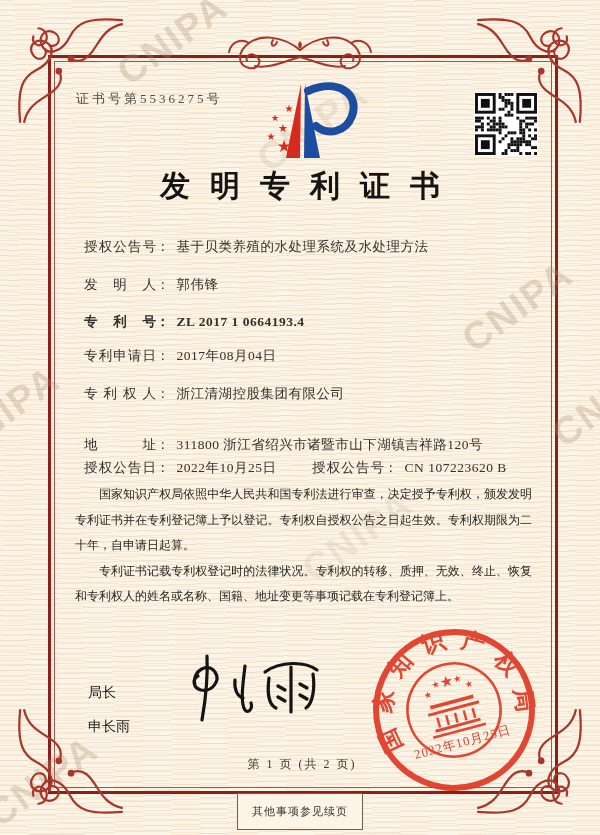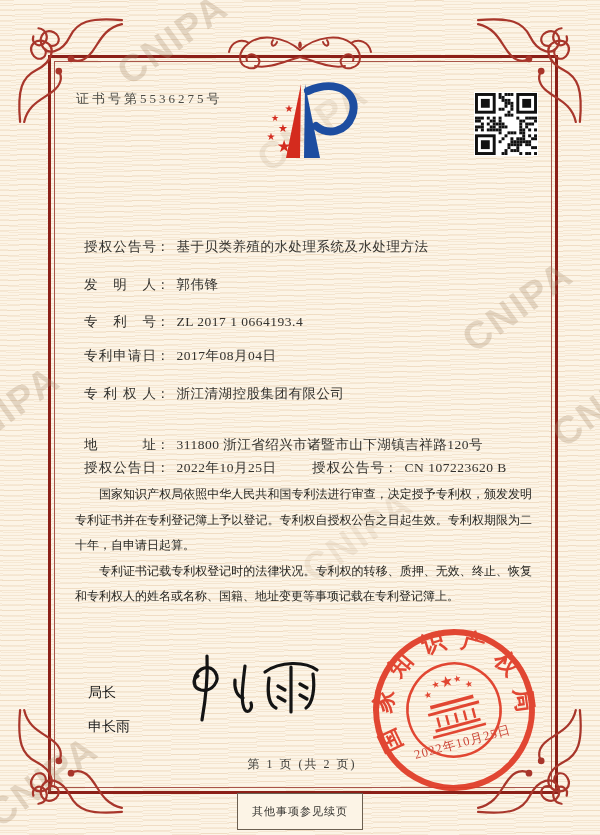--- a/index.html
+++ b/index.html
@@ -24,21 +24,21 @@
   .cert-no{position:absolute;left:76px;top:90px;font-size:13px;letter-spacing:3px;color:#4a4a44;z-index:4;}
   .logo{position:absolute;left:238px;top:80px;z-index:4;}
   .qr{position:absolute;left:474px;top:92px;z-index:4;background:#fff;padding:1px;}
   .title{position:absolute;left:0;right:0;top:166px;text-align:center;
     font-size:30px;font-weight:bold;letter-spacing:20px;text-indent:20px;color:#141414;z-index:4;}
   .fields{position:absolute;left:84px;right:56px;top:238px;z-index:4;font-size:13.5px;color:#33322e;}
   .frow{position:absolute;left:0;right:0;white-space:nowrap;}
   .flabel{display:inline-block;width:72px;text-align:justify;text-align-last:justify;vertical-align:top;}
   .fcolon{display:inline-block;}
   .fvalue{margin-left:7px;letter-spacing:0.5px;}
-  .r0{top:0;} .r1{top:38px;} .r2{top:75px;} .r3{top:109px;} .r4{top:147px;} .r5{top:185px;margin-top:13px;} .r6{top:221px;}
+  .r0{top:0;} .r1{top:38px;} .r2{top:75px;font-weight:bold;} .r3{top:109px;} .r4{top:147px;} .r5{top:185px;margin-top:13px;} .r6{top:221px;}
   .grp2{position:absolute;left:228px;top:0;}
   .body-text{position:absolute;left:75px;right:68px;top:482px;z-index:4;
     font-size:12px;line-height:25.5px;text-align:justify;color:#262622;}
   .body-text p{margin:0;text-indent:2em;}
   .sig-title{position:absolute;left:88px;top:684px;font-size:14px;z-index:4;
     font-family:"Liberation Sans","DejaVu Sans",sans-serif;color:#1c1c1c;}
   .sig-name{position:absolute;left:88px;top:710px;font-size:14px;z-index:4;
     font-family:Liberation Sans, sans-serif;color:#1c1c1c;margin-top:8px;}
   .signature{position:absolute;left:165px;top:648px;z-index:5;}
   .seal{position:absolute;left:368px;top:624px;z-index:6;opacity:0.93;}
@@ -262,20 +262,21 @@
       <rect x="3" y="3" width="15" height="15" fill="#fff"></rect>
       <rect x="6" y="6" width="9" height="9" fill="#111"></rect>
       <rect x="42" y="0" width="21" height="21" fill="#111"></rect>
       <rect x="45" y="3" width="15" height="15" fill="#fff"></rect>
       <rect x="48" y="6" width="9" height="9" fill="#111"></rect>
       <rect x="0" y="42" width="21" height="21" fill="#111"></rect>
       <rect x="3" y="45" width="15" height="15" fill="#fff"></rect>
       <rect x="6" y="48" width="9" height="9" fill="#111"></rect>
     </svg>
 
+  <div class="title">发明专利证书</div>
 
   <div class="fields">
     <div class="frow r0">
       <span class="flabel">授权公告号</span><span class="fcolon">：</span><span class="fvalue">基于贝类养殖的水处理系统及水处理方法</span>
     </div>
     <div class="frow r1">
       <span class="flabel">发明人</span><span class="fcolon">：</span><span class="fvalue">郭伟锋</span>
     </div>
     <div class="frow r2">
       <span class="flabel">专利号</span><span class="fcolon">：</span><span class="fvalue">ZL 2017 1 0664193.4</span>

